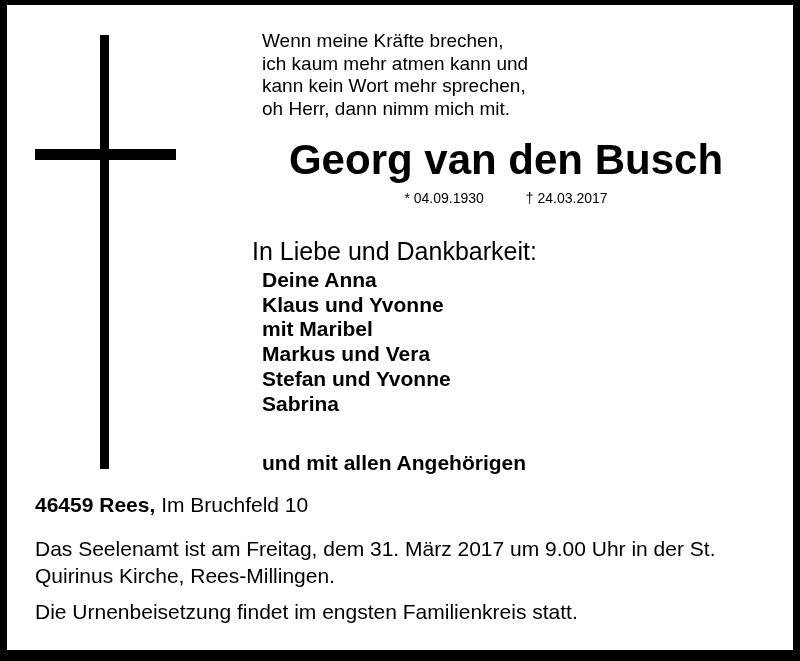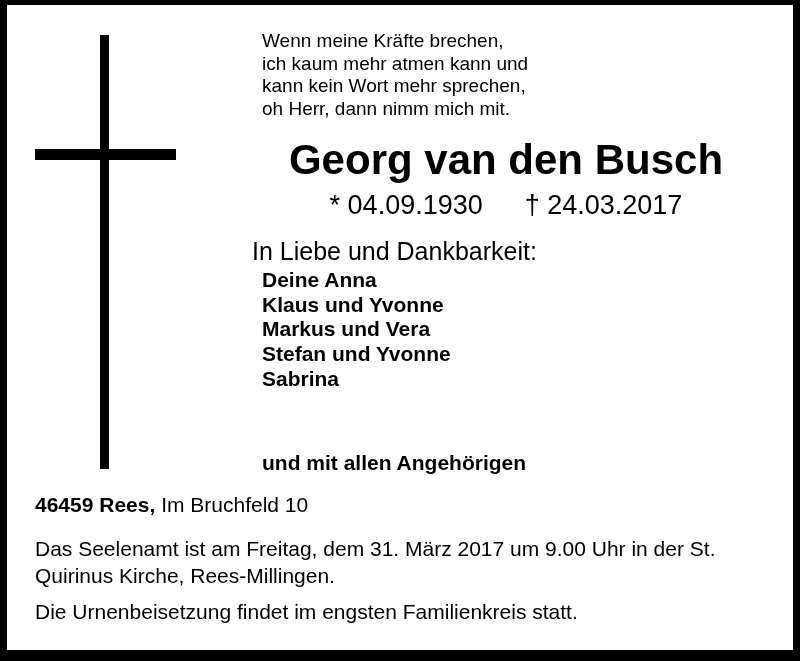--- a/index.html
+++ b/index.html
@@ -26,21 +26,21 @@
   .cross { position: absolute; left: 35px; top: 35px; width: 141px; height: 434px; }
   .cross .bar-v { position: absolute; left: 65px; top: 0; width: 9px; height: 434px; background: #000; }
   .cross .bar-h { position: absolute; left: 0; top: 114px; width: 141px; height: 11px; background: #000; }
 
   
   .verse { left: 262px; top: 30px; font-size: 19px; line-height: 22.5px; }
 
   
   .name-block { left: 252px; top: 138px; width: 508px; text-align: center; }
   .deceased-name { font-size: 42px; font-weight: bold; line-height: 44px; white-space: nowrap; }
-  .dates { left: 252px; top: 190px; width: 508px; text-align: center; font-size: 27px; }
+  .dates { left: 252px; top: 190px; width: 508px; text-align: center; font-size: 14px; }
   .dates .death { margin-left: 42px; }
 
   .intro { left: 252px; top: 237px; font-size: 25px; }
 
   .mourners { left: 262px; top: 268px; font-size: 21px; font-weight: bold; line-height: 24.7px; }
 
   .closing { left: 262px; top: 451px; font-size: 21px; font-weight: bold; }
 
   .address { left: 35px; top: 493px; font-size: 21px; text-align: right; }
   .address .b { font-weight: bold; }
@@ -73,20 +73,21 @@
 
   <div class="abs dates">
     <span class="birth">* 04.09.1930</span><span class="death">† 24.03.2017</span>
   </div>
 
   <div class="abs intro">In Liebe und Dankbarkeit:</div>
 
   <div class="abs mourners">
     <div>Deine Anna</div>
     <div>Klaus und Yvonne</div>
+    <div>mit Maribel</div>
     <div>Markus und Vera</div>
     <div>Stefan und Yvonne</div>
     <div>Sabrina</div>
   </div>
 
   <div class="abs closing">und mit allen Angehörigen</div>
 
   <div class="abs address">
     <span class="b">46459 Rees,</span>
     <span>Im Bruchfeld 10</span>

